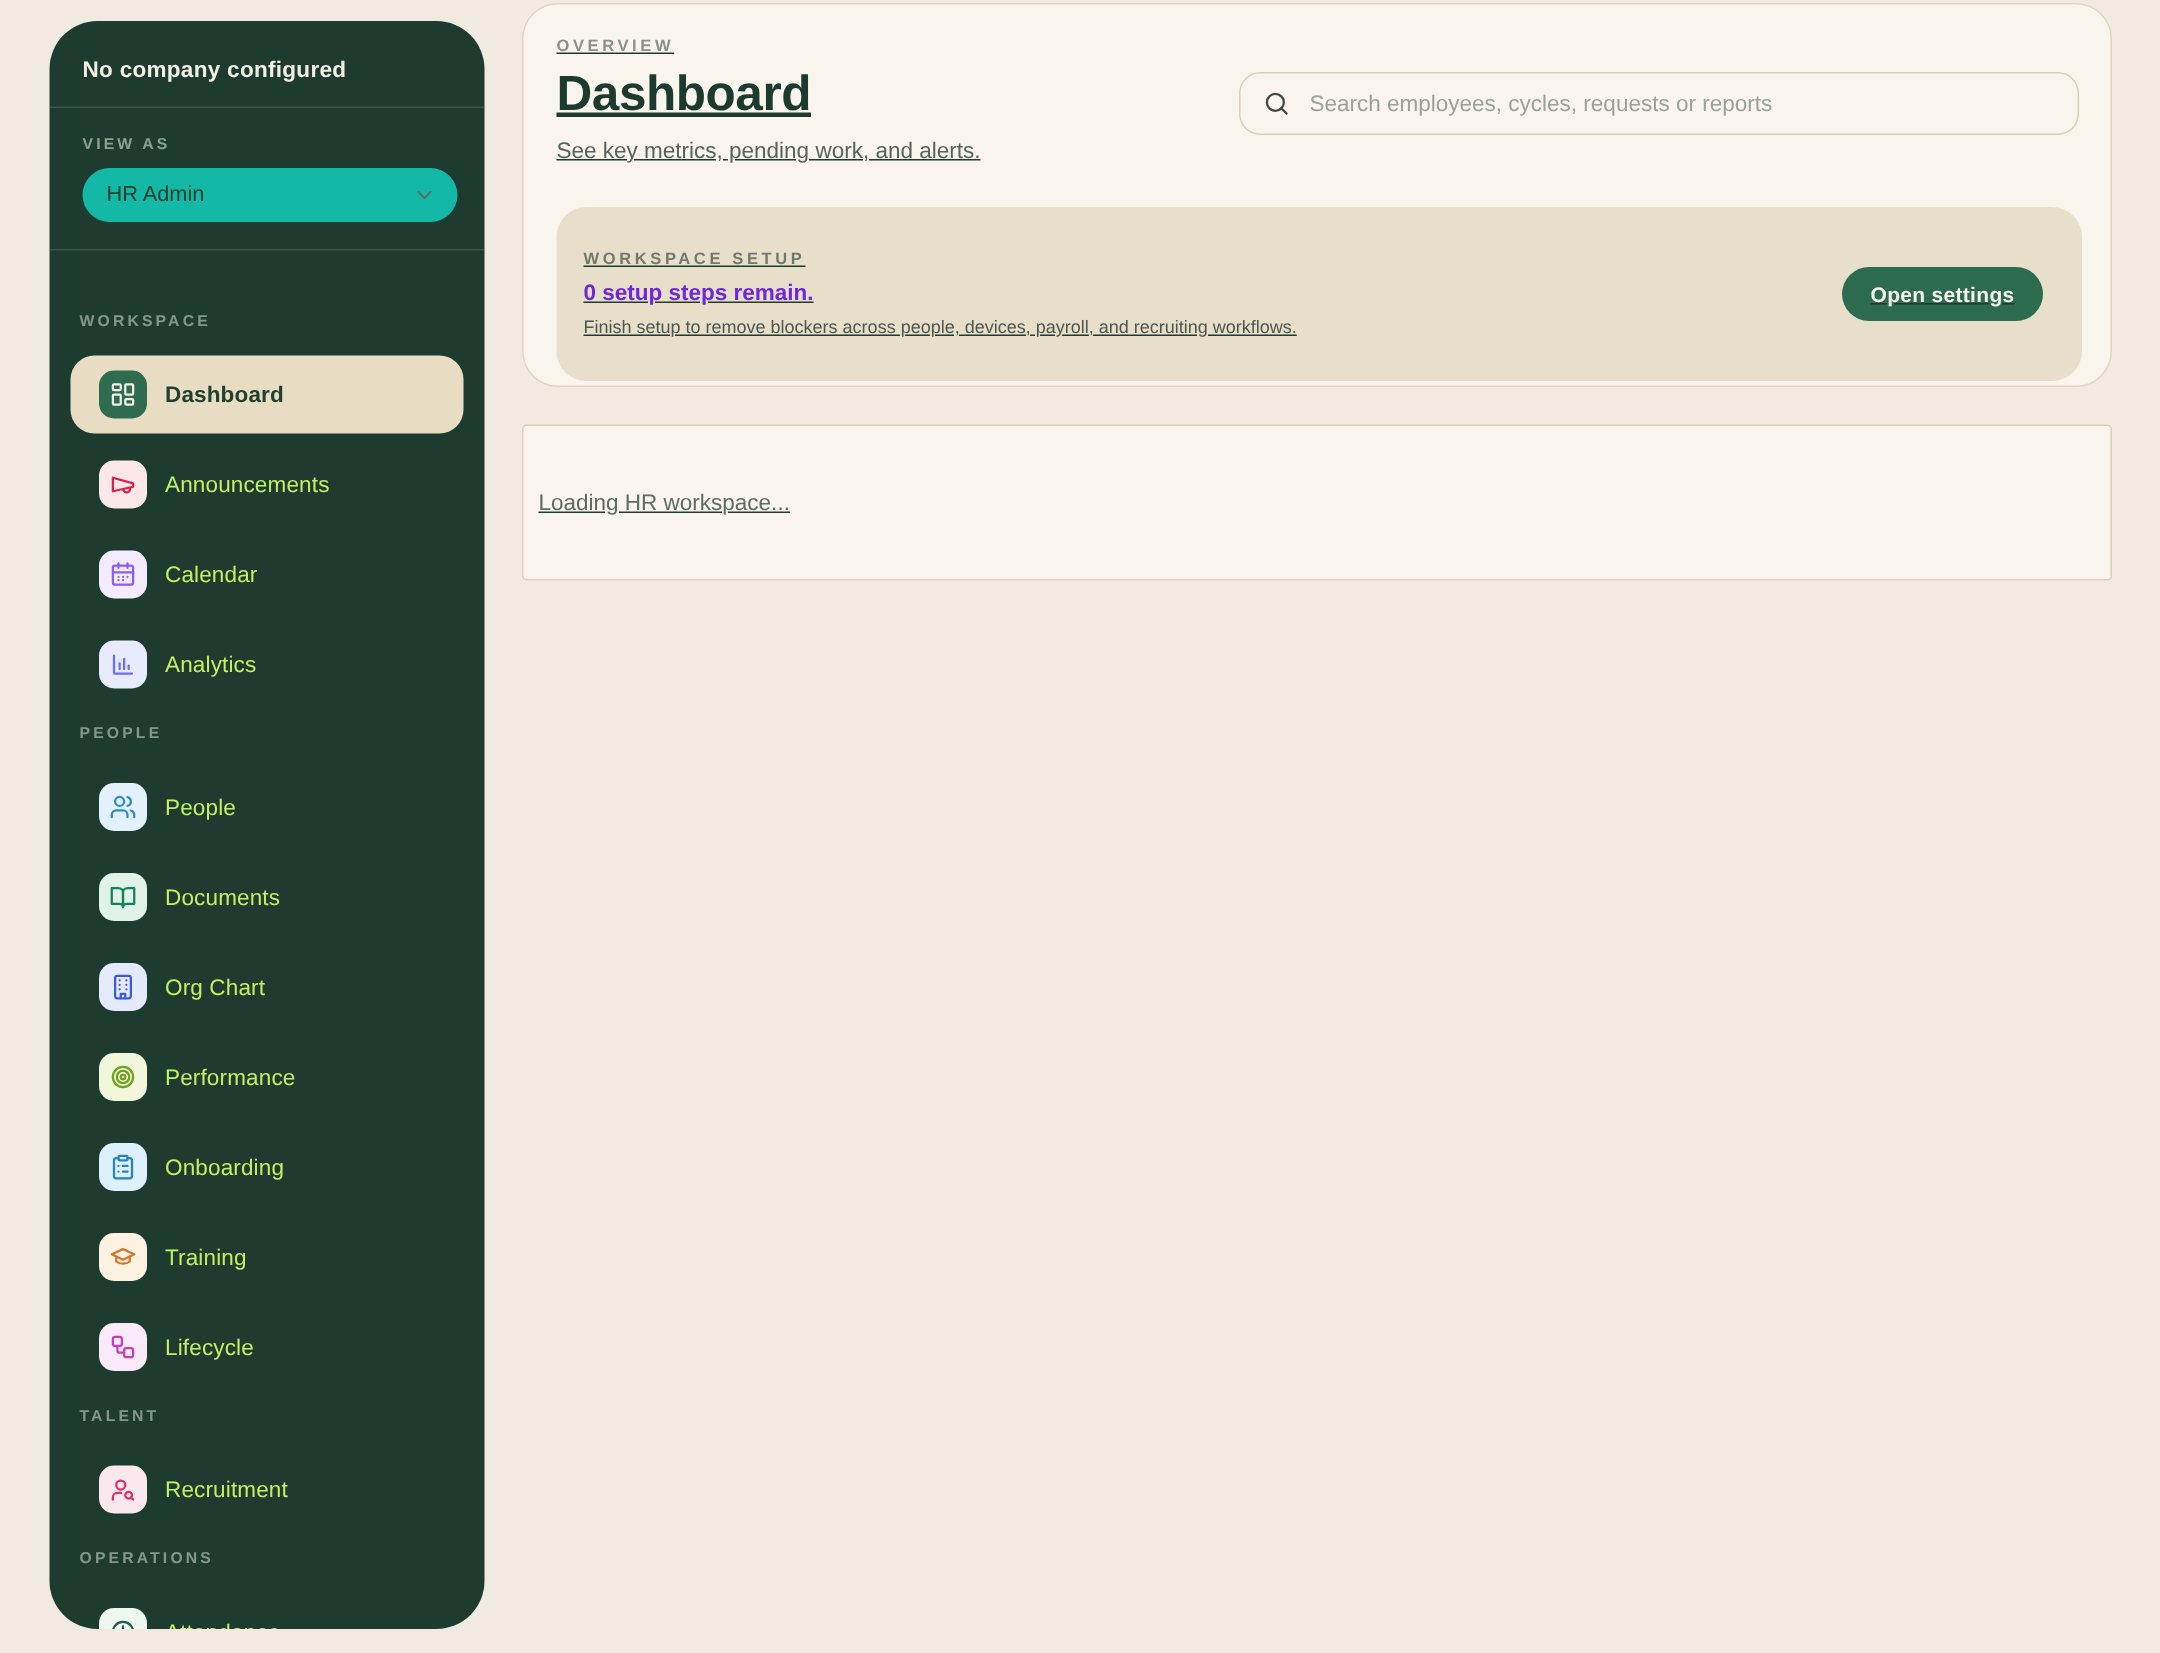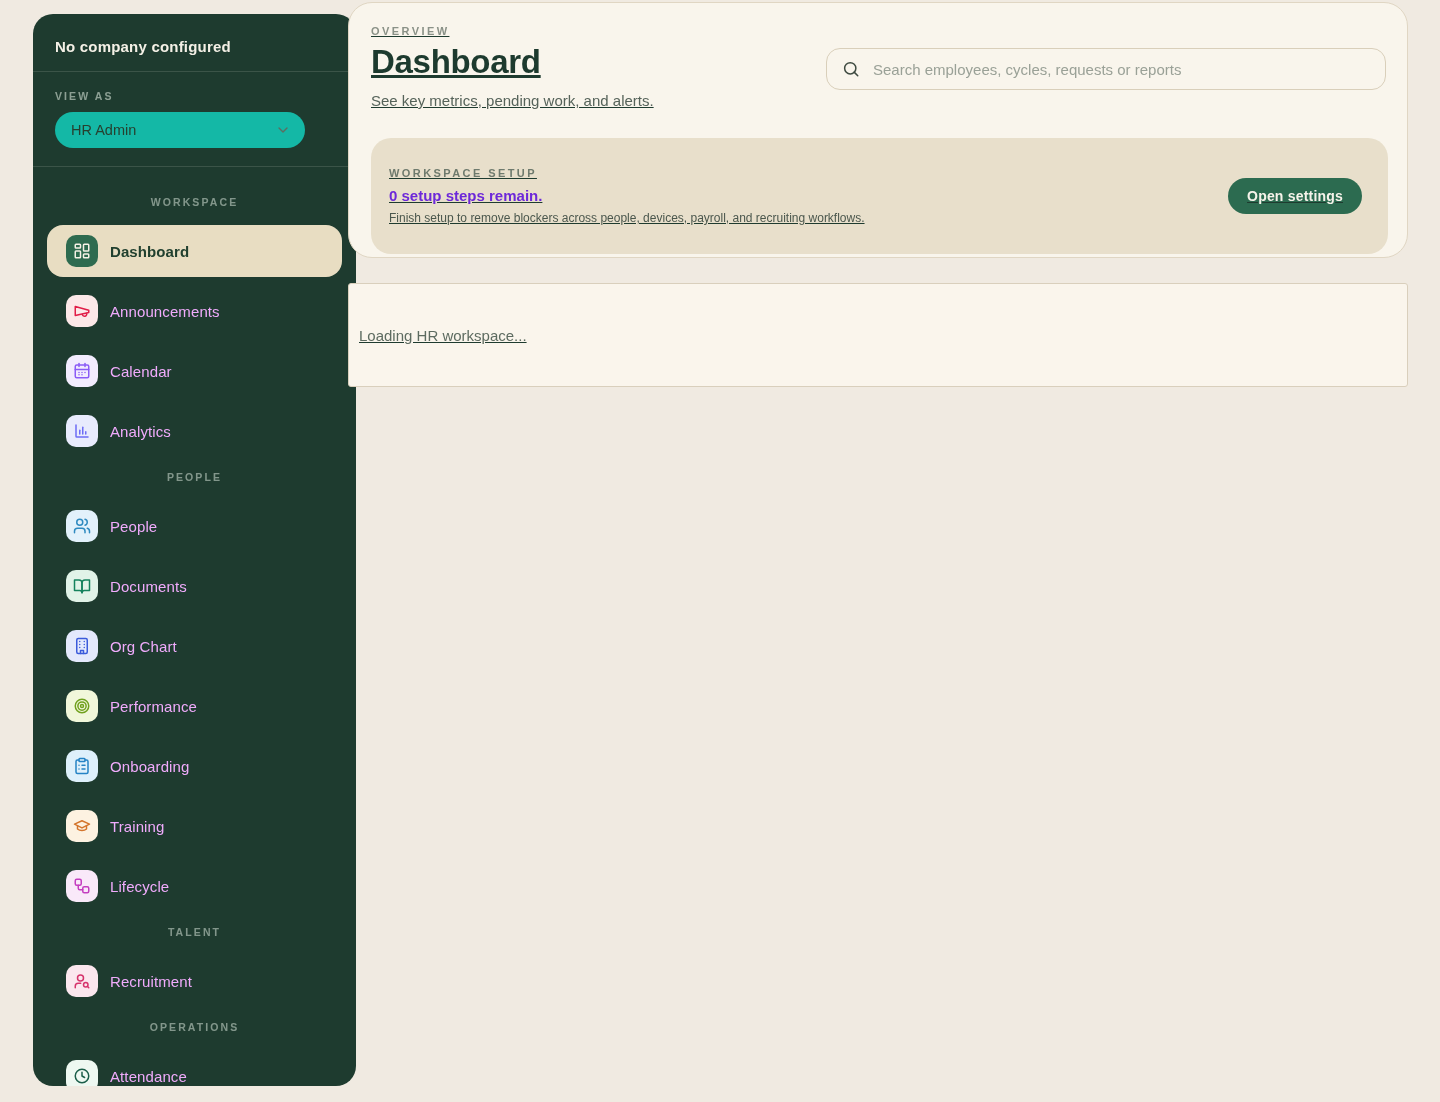--- a/index.html
+++ b/index.html
@@ -7,23 +7,23 @@
   body {
     position:relative;
     background:#f0eae1;
     font-family:"Liberation Sans", sans-serif;
     overflow:hidden;
     color:#1e3b2f;
   }
   
   .sidebar {
     position:absolute; left:33px; top:14px;
-    width:323px; height:1072px;
+    width:290px; height:1072px;
     background:#1e3b2f;
-    border-radius:20px;
+    border-radius:32px;
     overflow:hidden;
   }
   .sb-header {
     padding:24px 22px 16px 22px;
     border-bottom:1px solid rgba(240,240,228,0.14);
   }
   .sb-header-title { font-size:15px; font-weight:700; color:#f4f0e6; letter-spacing:0.2px; }
   .sb-viewas {
     padding:18px 22px 18px 22px;
     border-bottom:1px solid rgba(240,240,228,0.14);
@@ -37,35 +37,35 @@
     background:#14b8a6; border:none; border-radius:18px;
     display:flex; align-items:center; justify-content:space-between;
     padding:0 14px 0 16px; cursor:pointer;
   }
   .sb-select-value { font-size:14.5px; color:#26402f; }
   .sb-select .chev { color:#5c6e61; display:flex; }
   .sb-nav { padding:25px 14px 0 14px; }
   .nav-section-label {
     font-size:10.5px; font-weight:700; letter-spacing:0.2em;
     color:rgba(214,226,215,0.55);
-    margin:4px 6px 16px 6px; height:13px;text-align:center;
+    margin:16px 6px 16px 6px; height:13px;
   }
   .nav-section-label.not-first { margin-top:14px; }
   .nav-item {
     display:flex; align-items:center;
     height:52px; margin-bottom:8px;
     padding-left:19px; border-radius:16px;
     cursor:pointer;
   }
   .nav-item .tile {
     width:32px; height:32px; border-radius:10px;
     display:flex; align-items:center; justify-content:center;
     margin-right:12px; flex:none;
   }
-  .nav-item .nav-label { font-size:15px; color:#f0abfc; letter-spacing:0.1px; }
+  .nav-item .nav-label { font-size:15px; color:#bef264; letter-spacing:0.1px; }
   .nav-item.active { background:#e8ddc2; }
   .nav-item.active .nav-label { color:#21402f; font-weight:700; }
   
   .main { position:absolute; left:348px; top:2px; width:1060px;text-decoration:underline; }
   .card-header {
     width:1060px; height:256px;
     background:#f9f5ec;
     border:1px solid #e0d6c3;
     border-radius:24px;
     padding:22px 21px 24px 22px;

